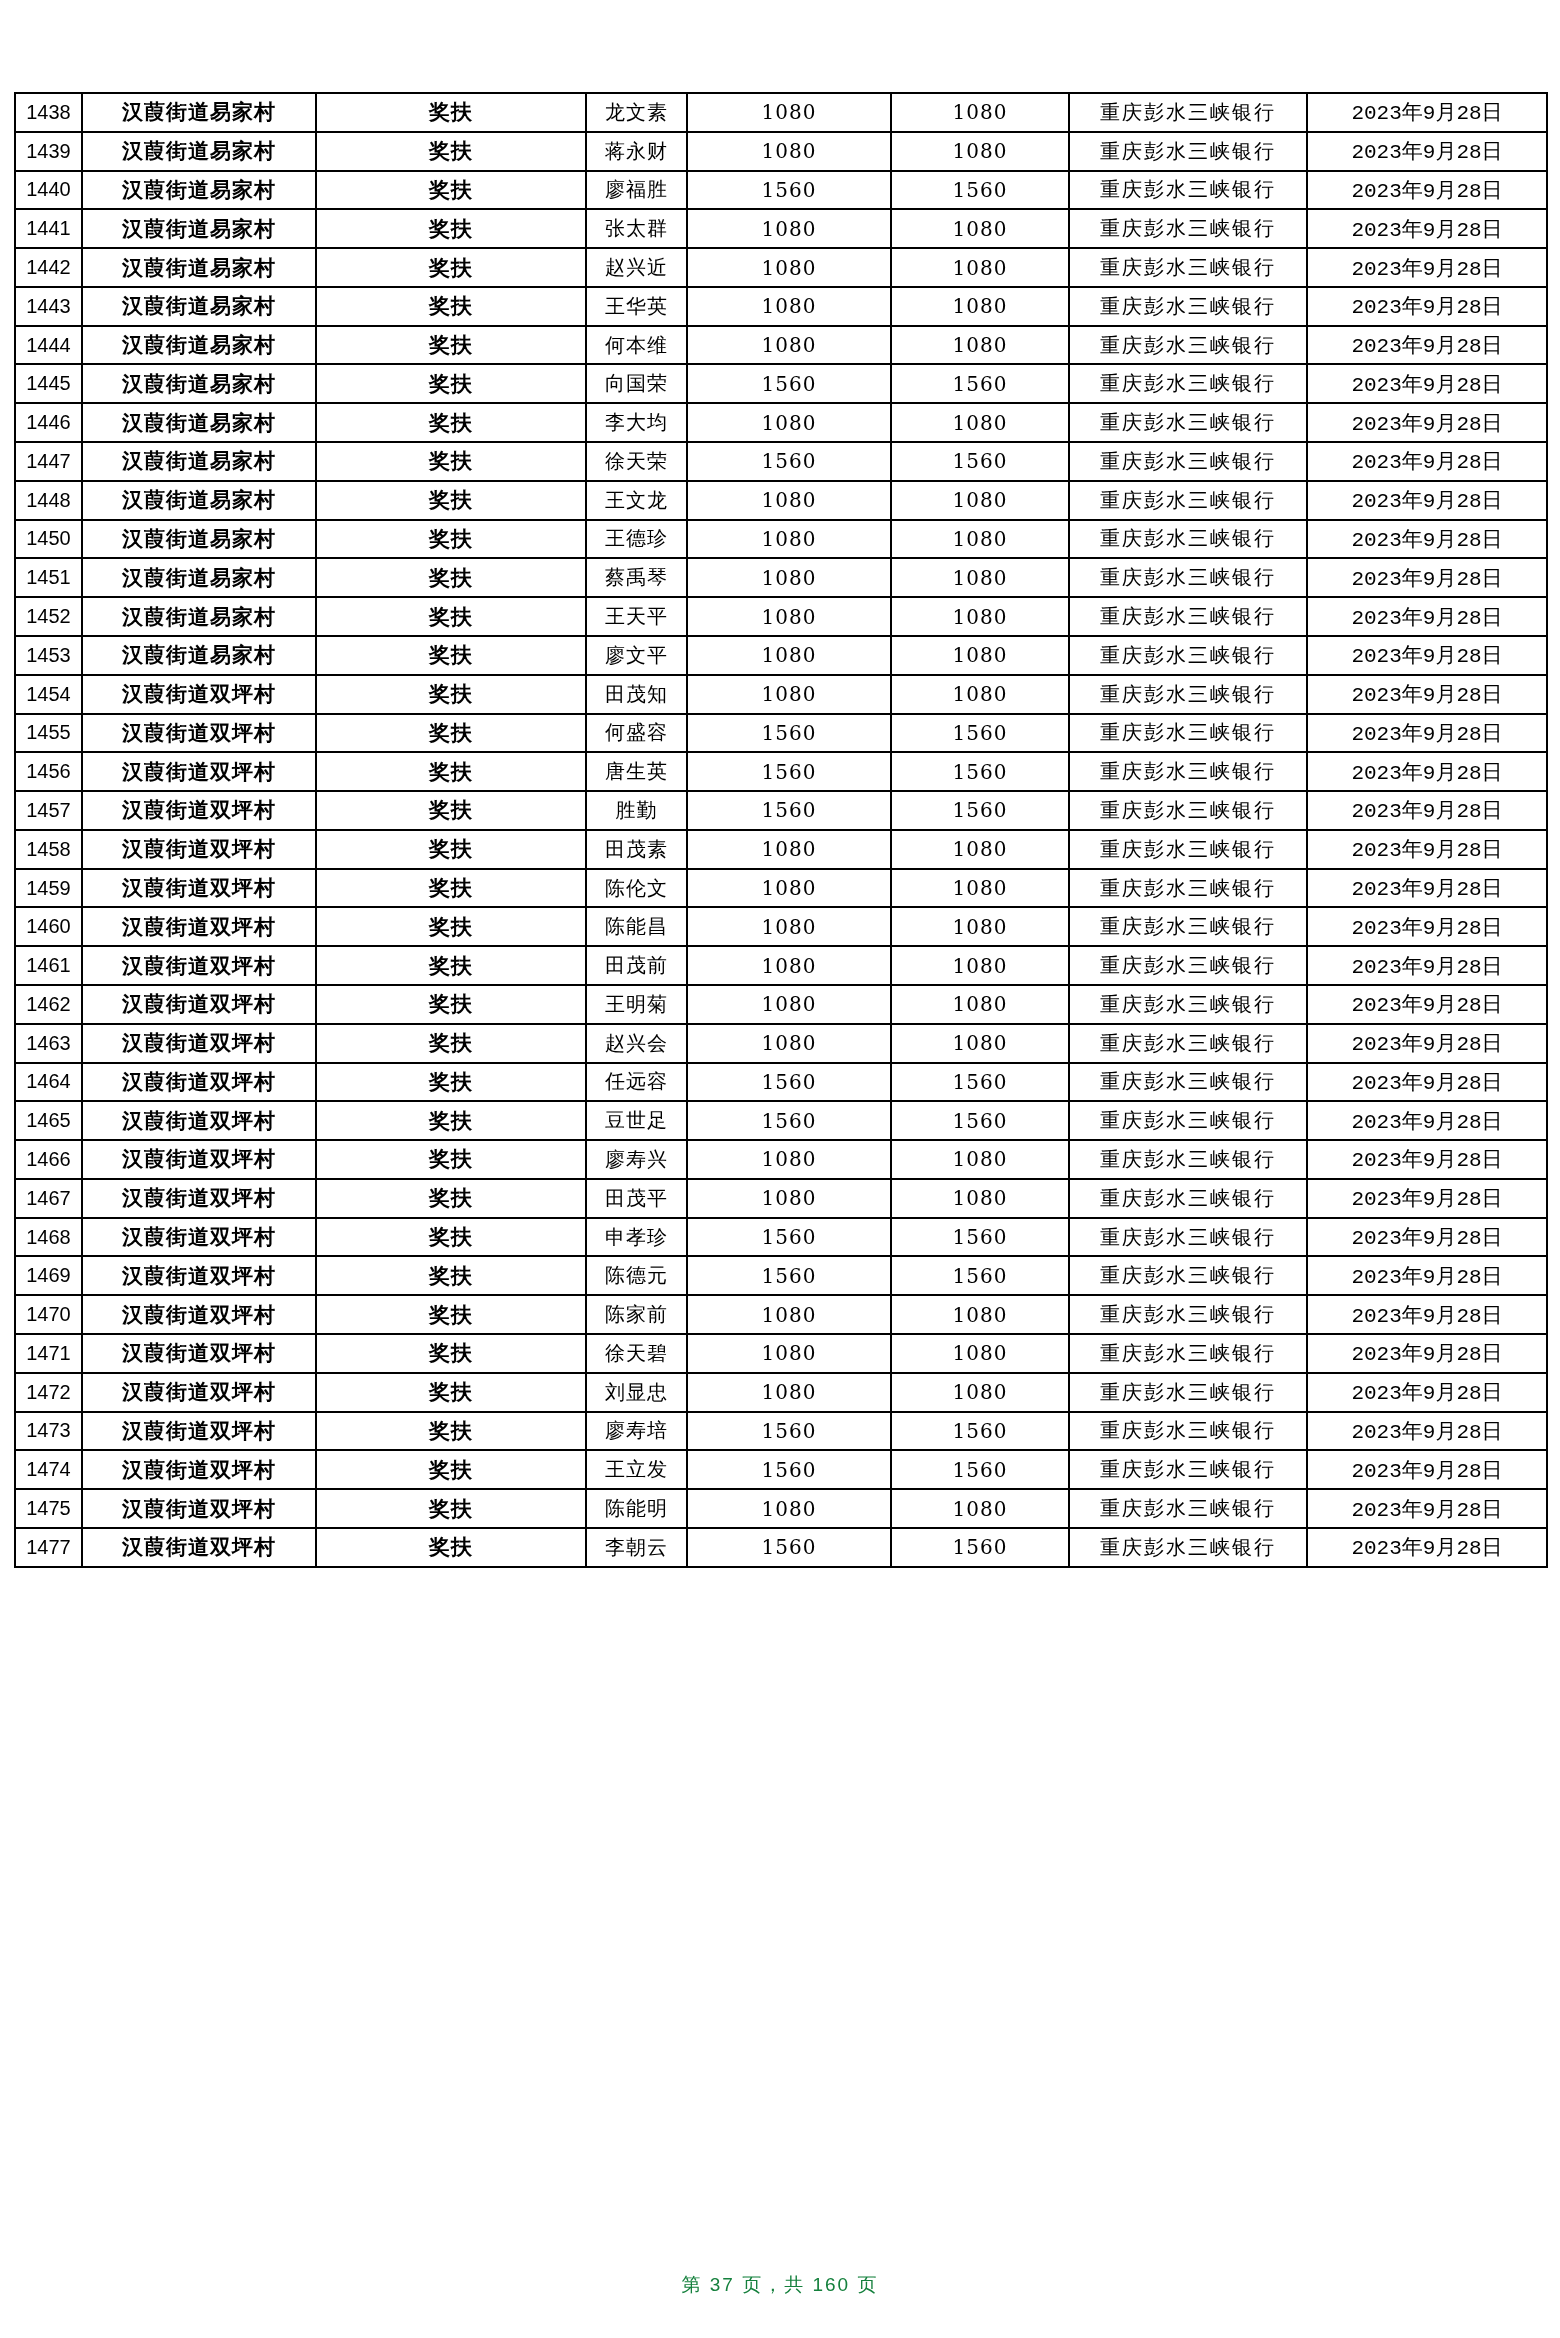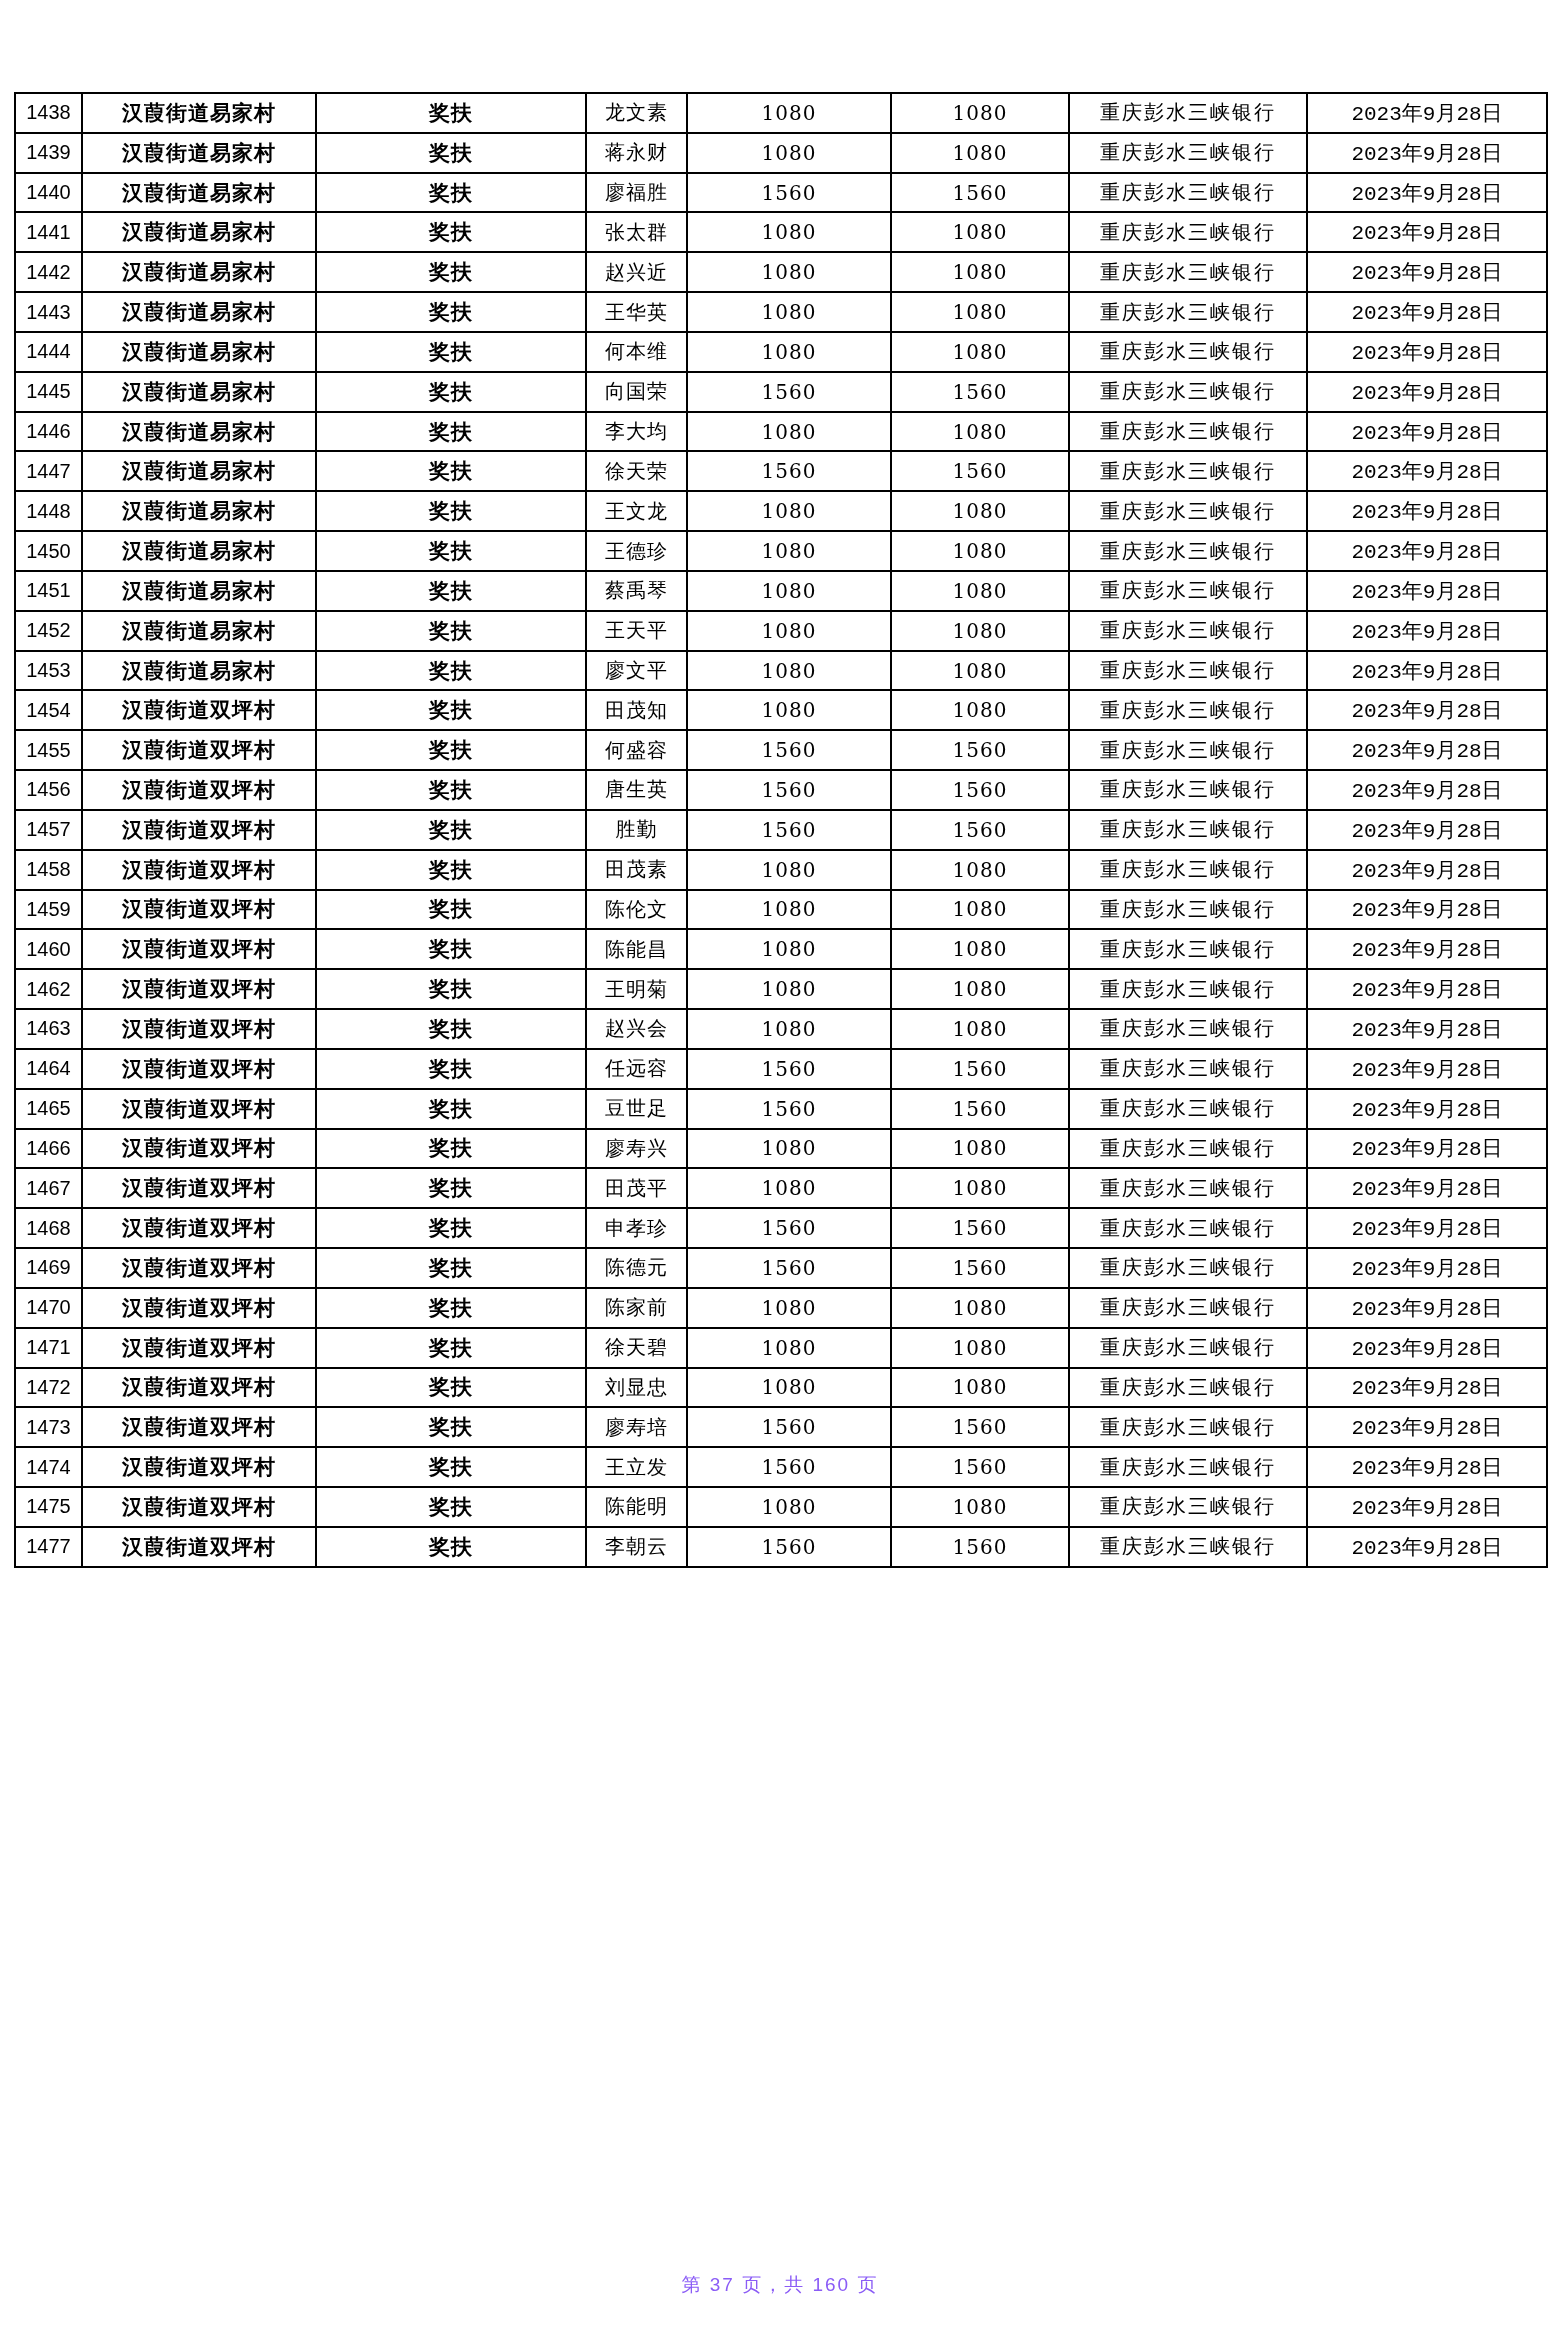--- a/index.html
+++ b/index.html
@@ -54,21 +54,21 @@
   }
   .footer {
     position: absolute;
     left: 0;
     top: 2272px;
     width: 100%;
     text-align: center;
     font-family: "Liberation Sans", sans-serif;
     font-size: 19px;
     letter-spacing: 2px;
-    color: #8b5cf6;
+    color: #15803d;
   }
 </style>
 </head>
 <body>
 
 <div class="page">
   <table class="roster">
     <colgroup>
       <col style="width:67px">
       <col style="width:234px">
@@ -294,20 +294,30 @@
           <td class="c-seq">1460</td>
           <td class="c-village">汉葭街道双坪村</td>
           <td class="c-category">奖扶</td>
           <td class="c-name">陈能昌</td>
           <td class="c-amount1">1080</td>
           <td class="c-amount2">1080</td>
           <td class="c-bank">重庆彭水三峡银行</td>
           <td class="c-date">2023年9月28日</td>
         </tr>
         <tr>
+          <td class="c-seq">1461</td>
+          <td class="c-village">汉葭街道双坪村</td>
+          <td class="c-category">奖扶</td>
+          <td class="c-name">田茂前</td>
+          <td class="c-amount1">1080</td>
+          <td class="c-amount2">1080</td>
+          <td class="c-bank">重庆彭水三峡银行</td>
+          <td class="c-date">2023年9月28日</td>
+        </tr>
+        <tr>
           <td class="c-seq">1462</td>
           <td class="c-village">汉葭街道双坪村</td>
           <td class="c-category">奖扶</td>
           <td class="c-name">王明菊</td>
           <td class="c-amount1">1080</td>
           <td class="c-amount2">1080</td>
           <td class="c-bank">重庆彭水三峡银行</td>
           <td class="c-date">2023年9月28日</td>
         </tr>
         <tr>

